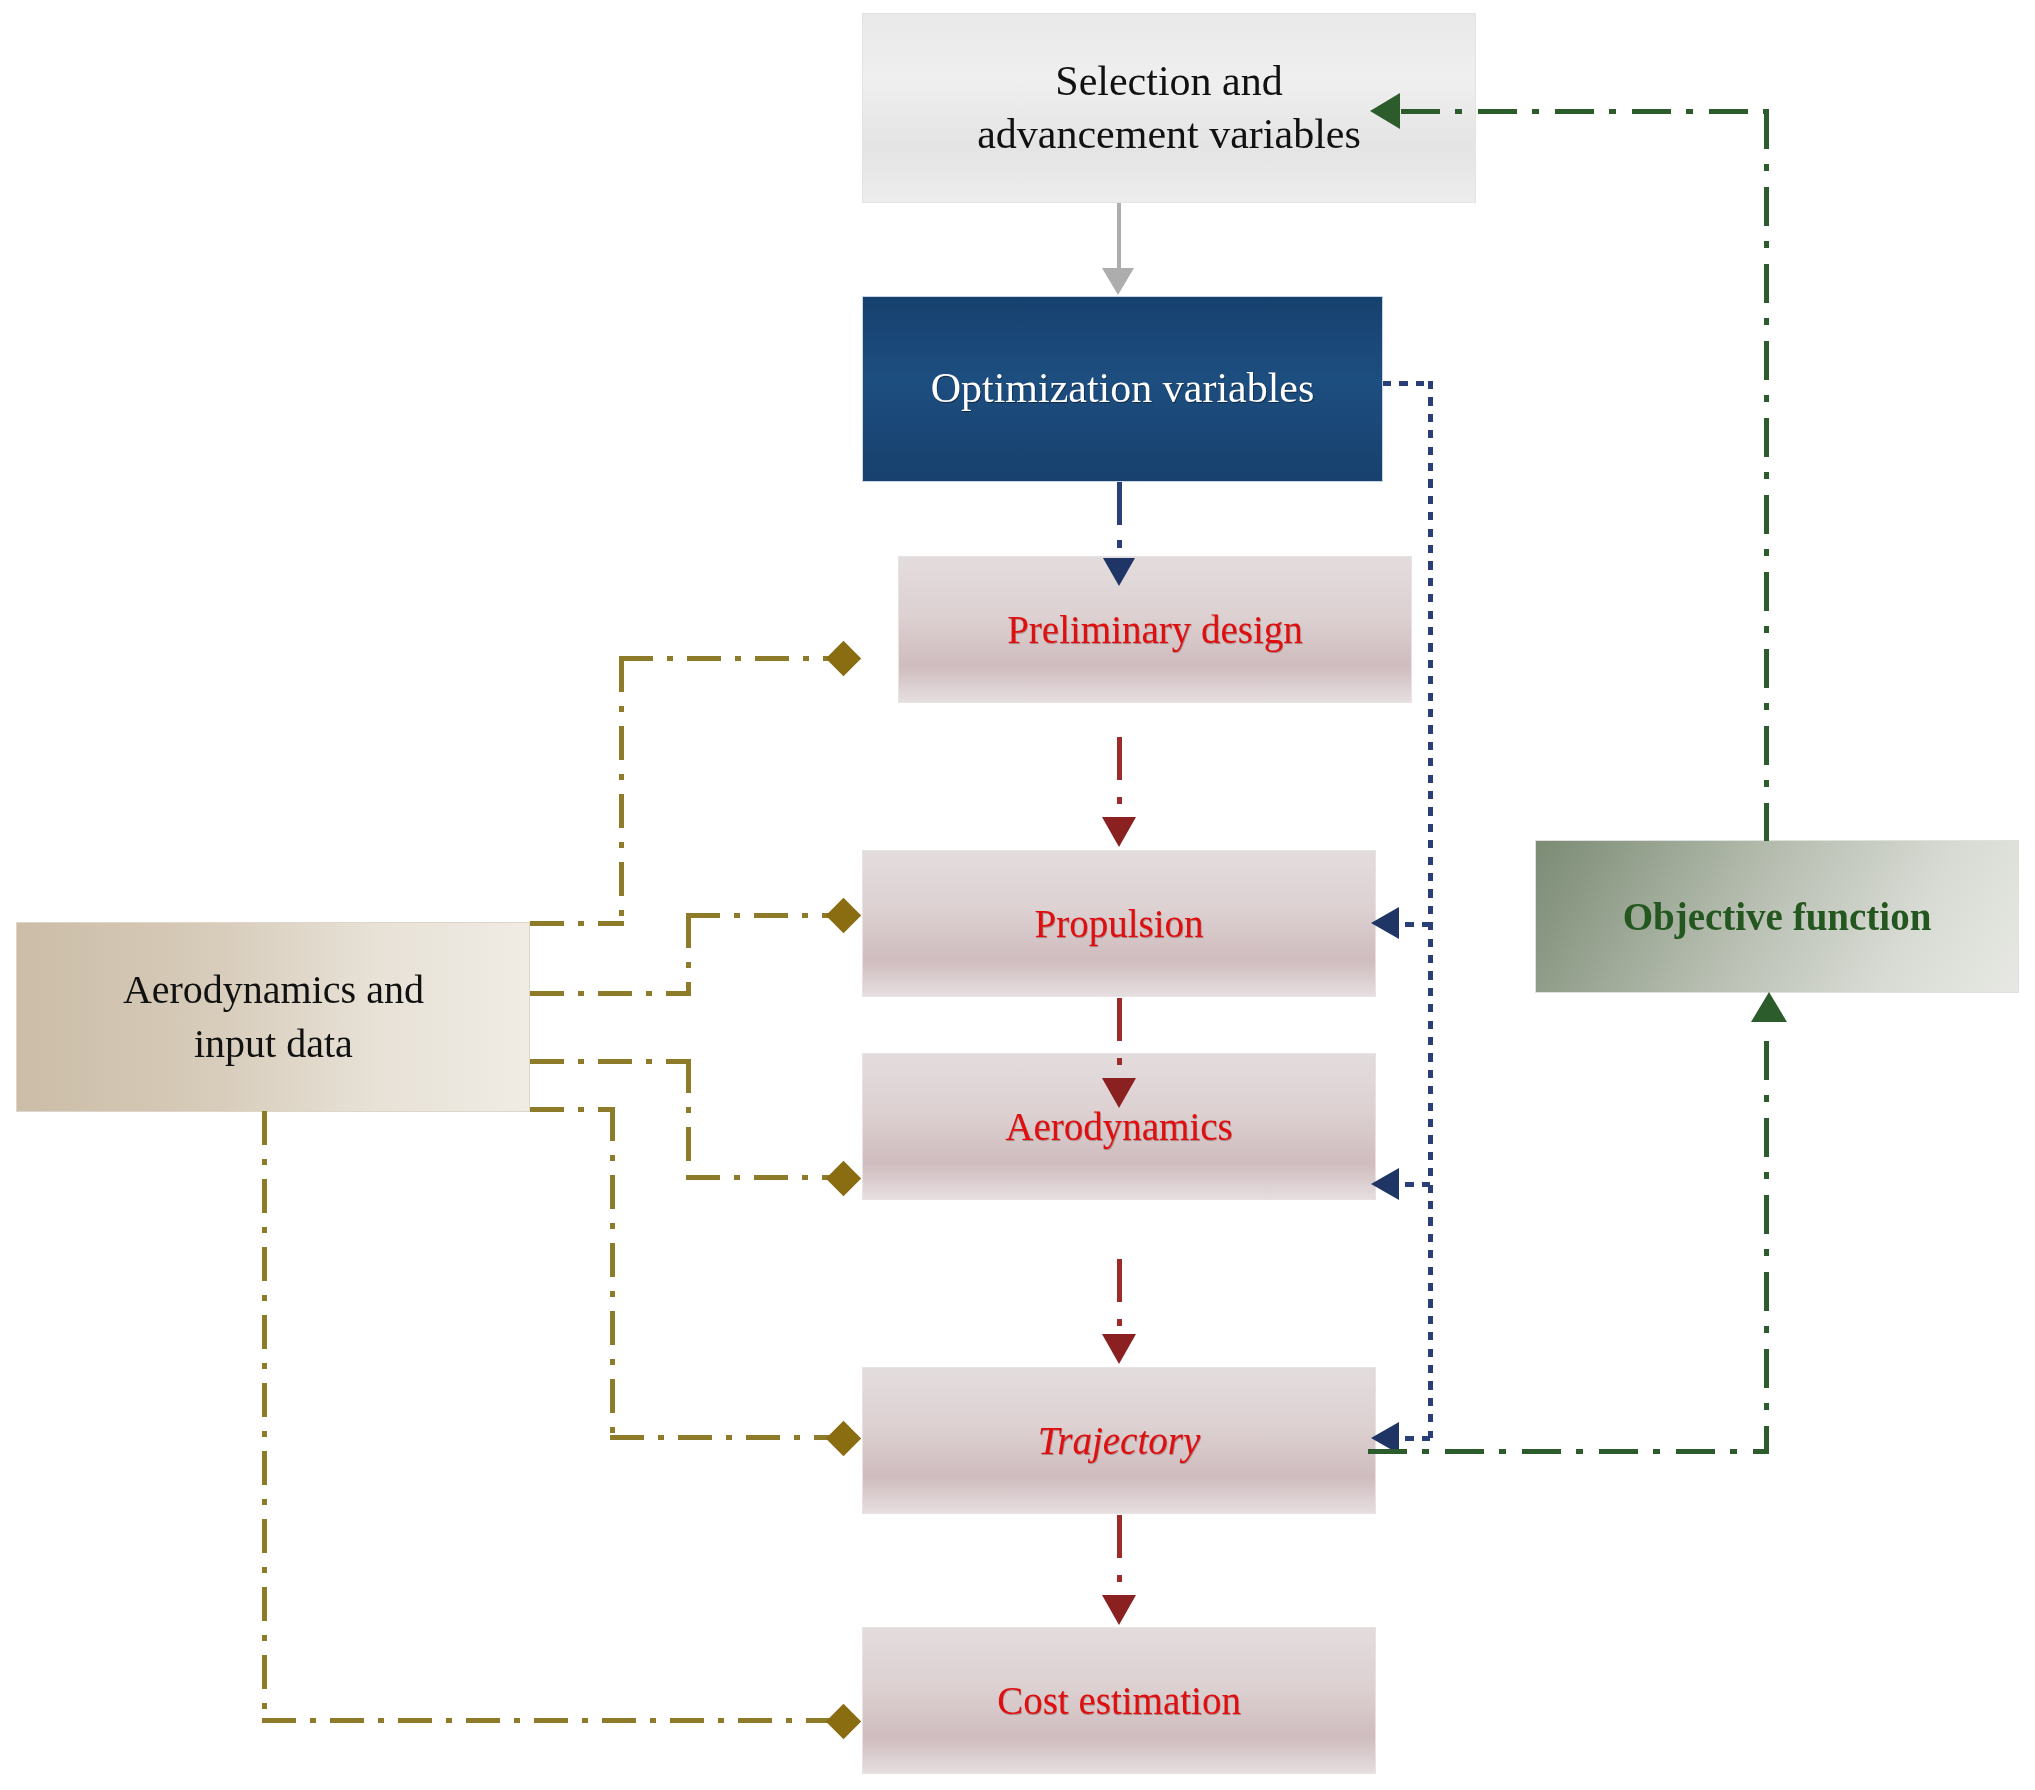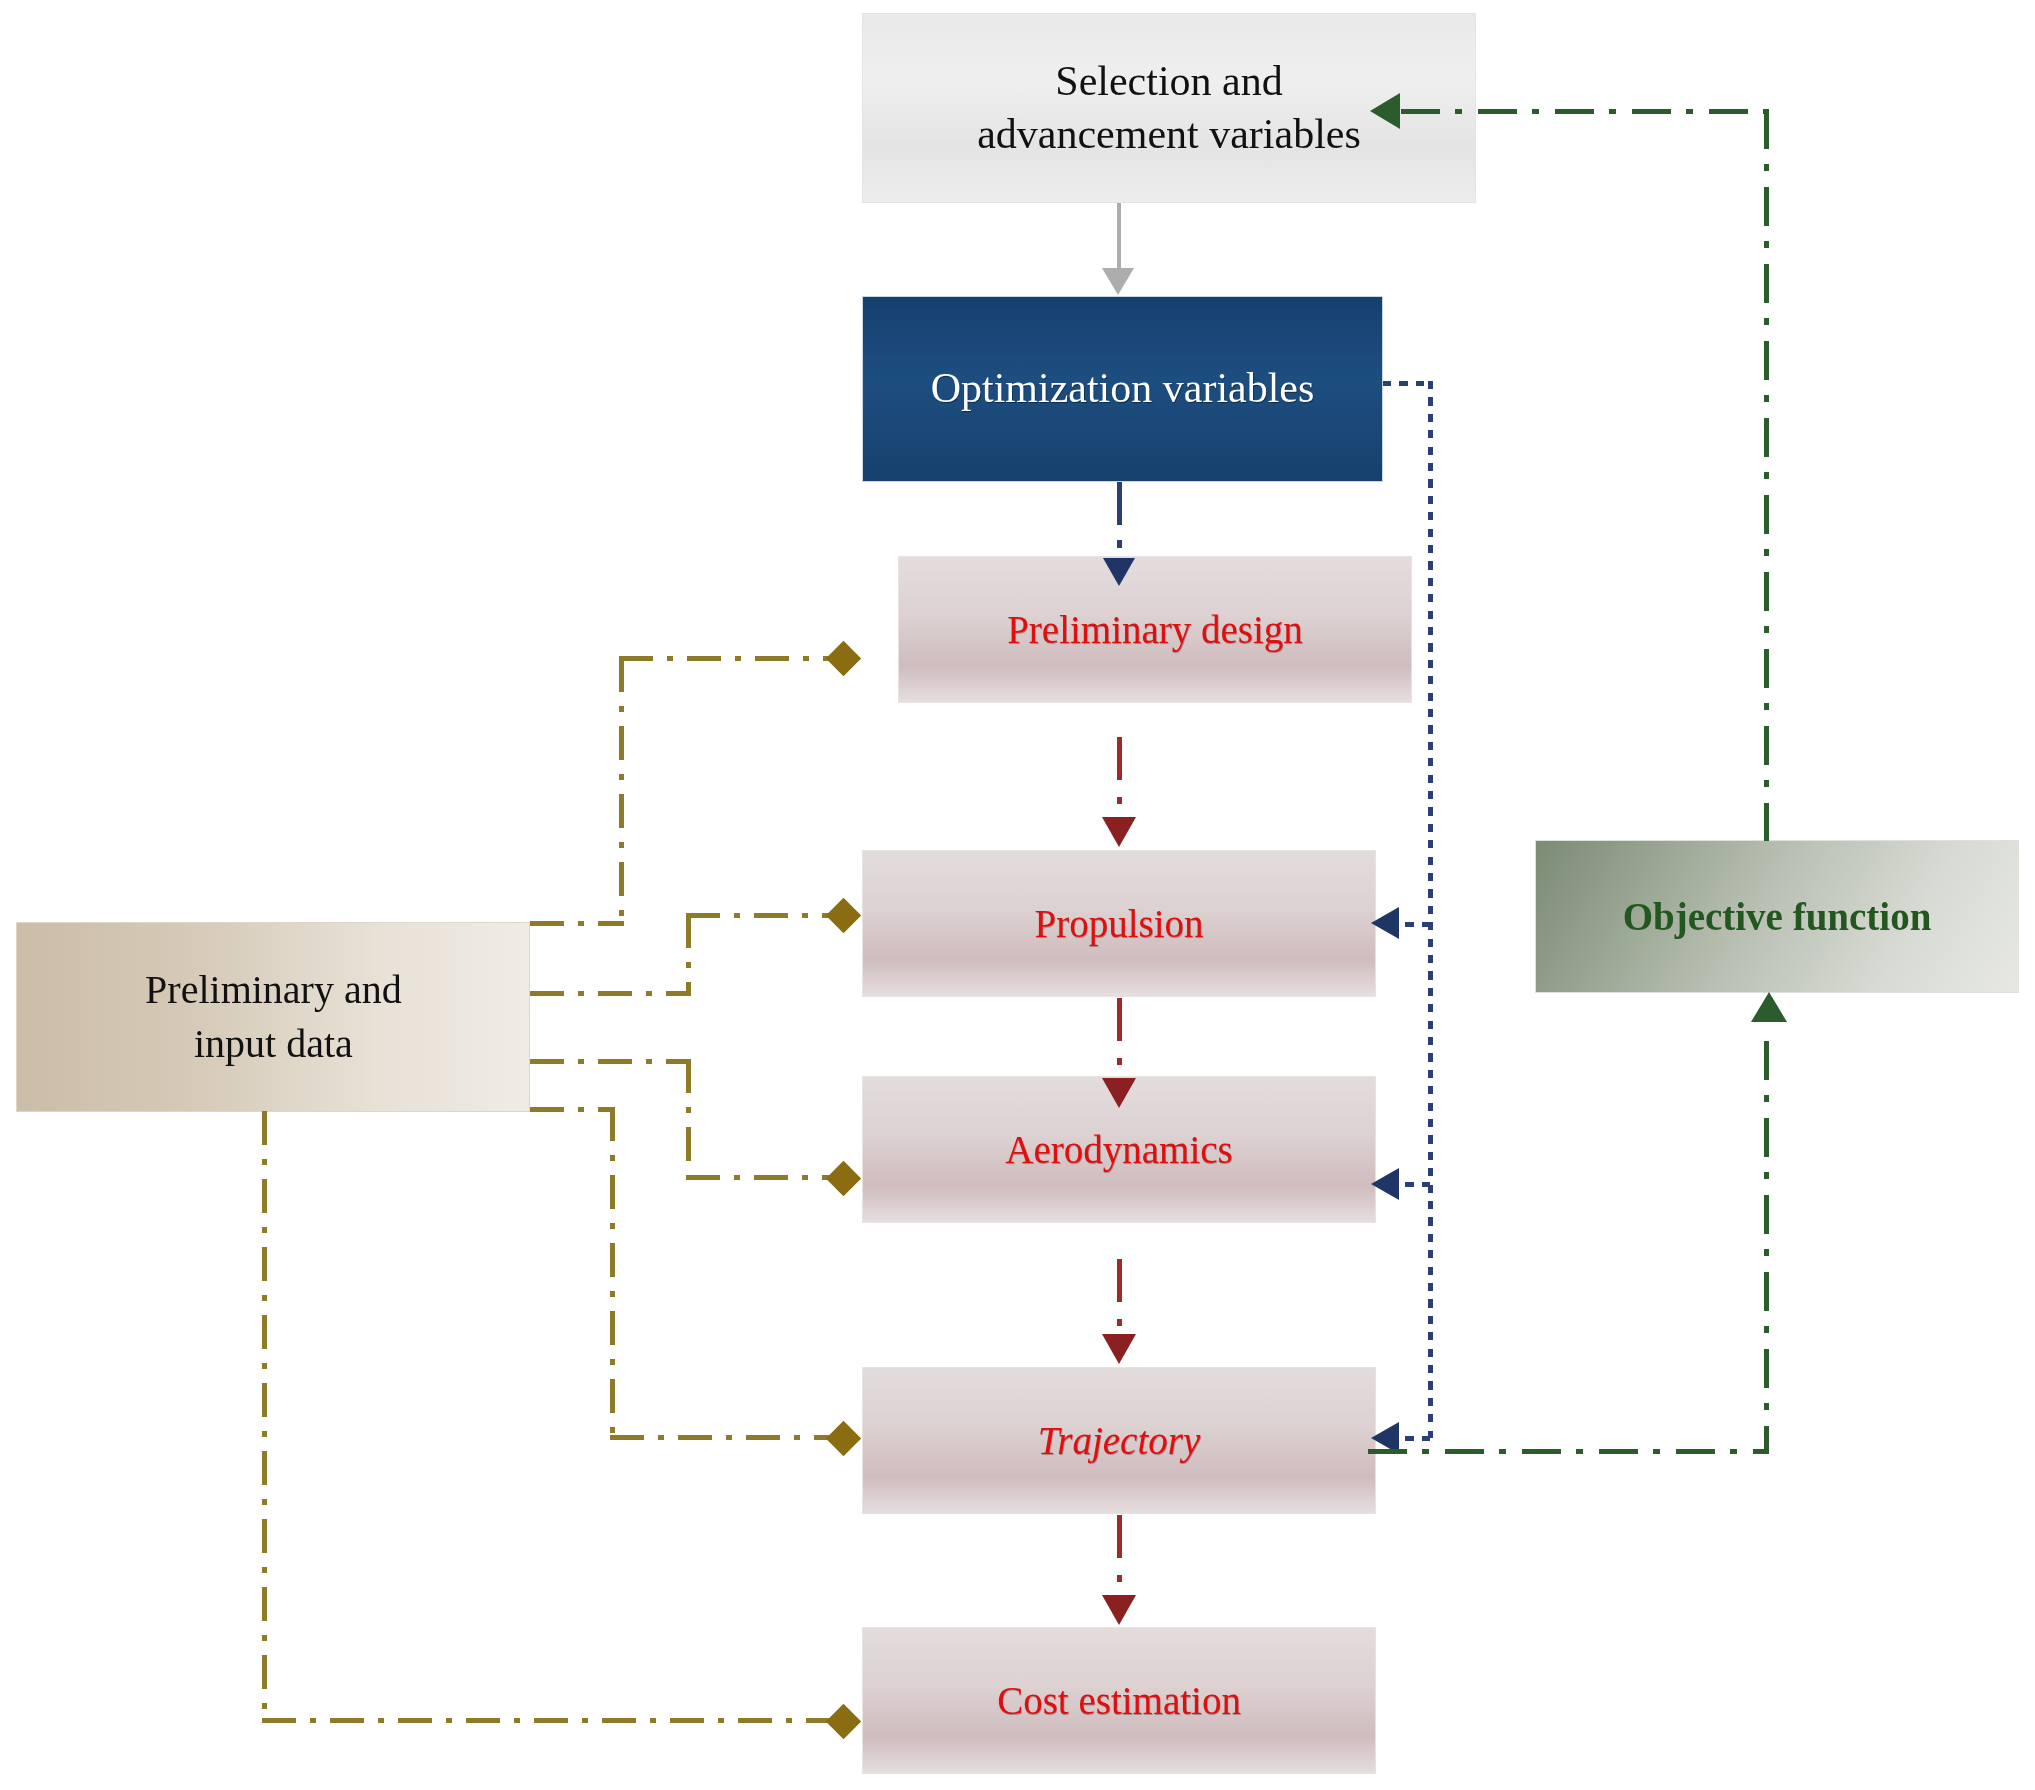--- a/index.html
+++ b/index.html
@@ -27,21 +27,21 @@
 
   
   .disc{
     left:862px;width:514px;height:147px;
     background:linear-gradient(180deg,#e3dcdd 0%,#ddd1d2 40%,#cfbcbe 75%,#e6dee0 100%);
     border:0.7px solid #e8e2e3;
   }
   .disc .lbl{color:#e00f0f;font-size:39px;text-shadow:0.7px 0.7px 0.7px rgba(90,0,0,.35);}
   #n-prelim{top:556px;margin-left:36px;}
   #n-propulsion{top:850px;}
-  #n-aero{top:1076px;align-items:center;}
+  #n-aero{top:1053px;align-items:center;}
   #n-trajectory{top:1367px;font-style:italic;}
   #n-cost{top:1627px;}
 
   
   #n-requirements{
     left:16.4px;top:922px;width:514px;height:190px;
     background:linear-gradient(90deg,#cbbda7 0%,#d6cab8 35%,#e7e1d6 70%,#f0ece4 100%);
     border:0.7px solid #ded6c9;
   }
   #n-requirements .lbl{color:#111111;font-size:40px;line-height:1.35;}
@@ -111,21 +111,21 @@
 
   <div class="node disc" id="n-trajectory">
     <span class="lbl">Trajectory</span>
   </div>
 
   <div class="node disc" id="n-cost">
     <span class="lbl">Cost estimation</span>
   </div>
 
   <div class="node" id="n-requirements">
-    <span class="lbl"><span>Preliminary and</span><br><span>input data</span></span>
+    <span class="lbl"><span>Aerodynamics and</span><br><span>input data</span></span>
   </div>
 
   <div class="node" id="n-objective">
     <span class="lbl">Objective function</span>
   </div>
 
   <div class="ln solid-v gray" style="left:1117px;top:203px;height:67px;"></div>
   <div class="ah down gray" style="left:1102px;top:268px;"></div>
 
   <div class="ln dashdot-v" style="left:1117px;top:482px;height:78px;background-image:repeating-linear-gradient(180deg,#2a3f78 0 43px,transparent 43px 58px,#2a3f78 58px 66px,transparent 66px 82px);"></div>

